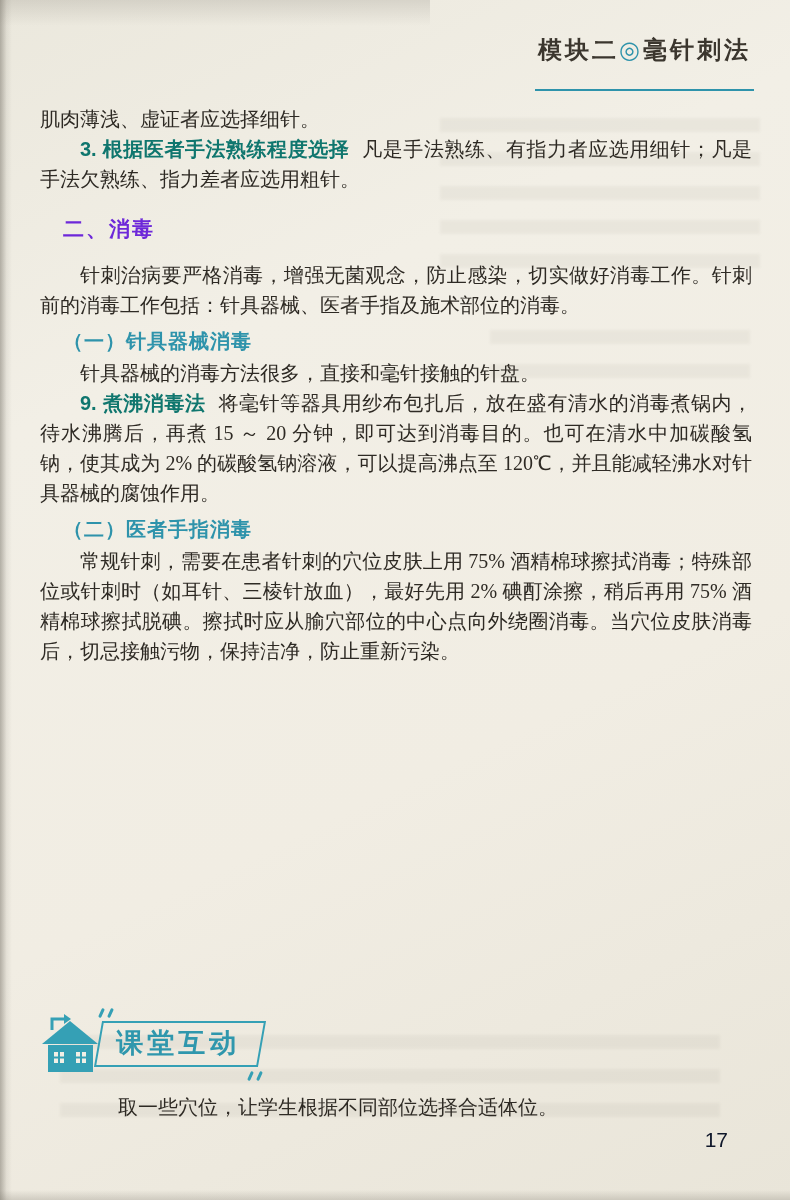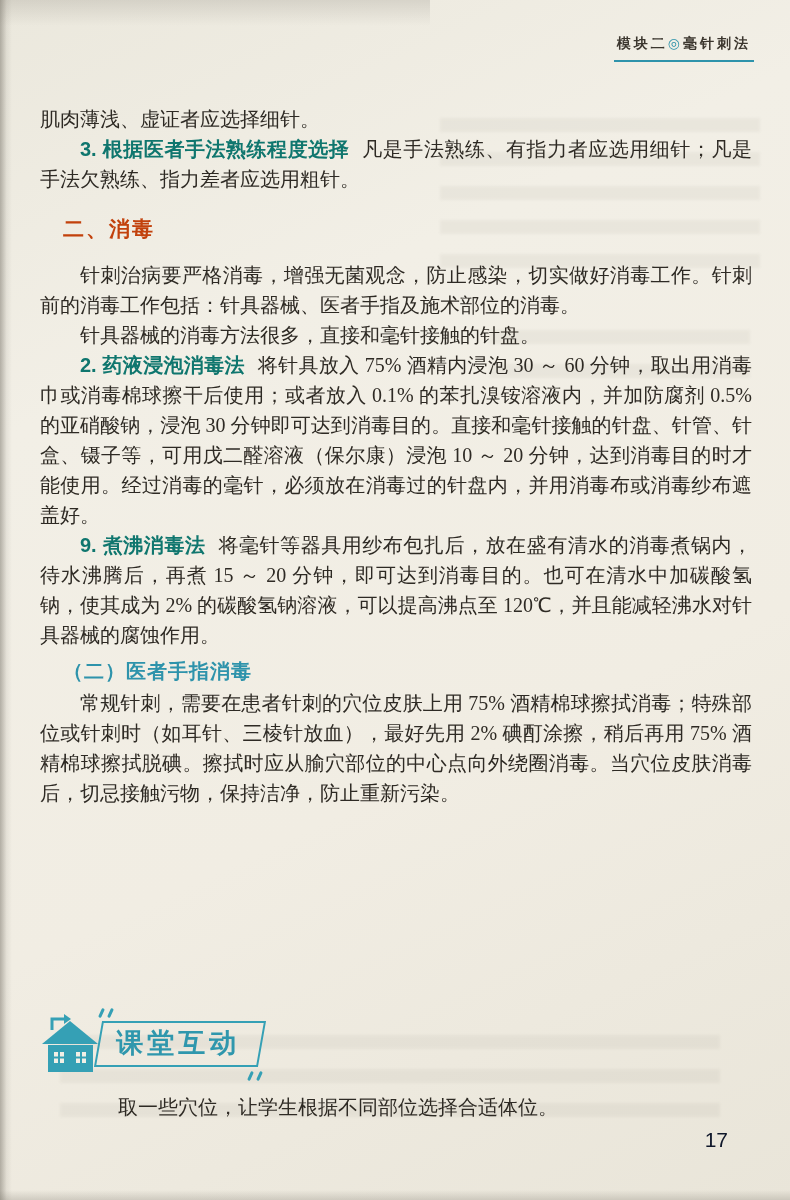--- a/index.html
+++ b/index.html
@@ -21,31 +21,31 @@
     background:linear-gradient(0deg, rgba(100,95,85,.22), rgba(100,95,85,0)); }
   
   .ghost { position:absolute; opacity:.06; filter:blur(1.5px); pointer-events:none;
     background:repeating-linear-gradient(180deg, #6a6455 0 14px, transparent 14px 34px); }
   .ghost.g1 { right:30px; top:118px; width:320px; height:150px; }
   .ghost.g2 { right:40px; top:330px; width:260px; height:60px; }
   .ghost.g3 { left:60px; top:1035px; width:660px; height:90px; }
 
   .page-header { position:absolute; top:34px; right:36px; text-align:right; }
   .page-header .ht {
-    display:inline-block; font-size:14px; letter-spacing:3px; color:#3b362e; font-weight:bold;
-    padding:0 3px 7px 3px; border-bottom:2.5px solid #2e93ab;
+    display:inline-block; font-size:24px; letter-spacing:3px; color:#3b362e; font-weight:bold;
+    padding:0 3px 23px 3px; border-bottom:2.5px solid #2e93ab;
   }
   .page-header .ring { color:#2e93ab; font-weight:normal; }
 
   .content { position:absolute; top:104px; left:40px; width:712px;
     font-size:20px; line-height:30px; text-align:justify; }
   .content p { margin:0; text-indent:2em; }
   .content p.cont { text-indent:0; }
 
-  h2.sec { color:#c2410c; font-family:"Liberation Sans", sans-serif; font-size:21px;
+  h2.sec { color:#6d28d9; font-family:"Liberation Sans", sans-serif; font-size:21px;
     font-weight:bold; margin:20px 0 16px; text-indent:1.1em; letter-spacing:2px; }
   h3.sub { color:#2e93ab; font-family:"Liberation Sans", sans-serif; font-size:20px;
     font-weight:bold; margin:6px 0 2px; text-indent:1.15em; letter-spacing:1px; }
   .lead { color:#0f766e; font-family:"Liberation Sans", sans-serif; font-weight:bold;
     margin-right:.65em; }
 
   .activity { position:absolute; left:40px; top:1012px; width:712px; }
   .badge-row { display:flex; align-items:flex-start; }
   .house { width:62px; height:60px; flex:0 0 auto; margin-top:2px; }
   .badge-wrap { position:relative; margin-left:-4px; margin-top:9px; }
@@ -80,24 +80,24 @@
 
 <div class="content">
   <p class="cont">肌肉薄浅、虚证者应选择细针。</p>
 
   <p><span class="lead">3. 根据医者手法熟练程度选择</span><span>凡是手法熟练、有指力者应选用细针；凡是手法欠熟练、指力差者应选用粗针。</span></p>
 
   <h2 class="sec">二、消毒</h2>
 
   <p>针刺治病要严格消毒，增强无菌观念，防止感染，切实做好消毒工作。针刺前的消毒工作包括：针具器械、医者手指及施术部位的消毒。</p>
 
+  <h3 class="sub">（一）针具器械消毒</h3>
   <p>针具器械的消毒方法很多，直接和毫针接触的针盘。</p>
 
 
-  <p><span class="lead">2. 药液浸泡消毒法</span><span>将针具放入 75% 酒精内浸泡 30 ～ 60 分钟，取出用消毒巾或消毒棉球擦干后使用；或者放入 0.1% 的苯扎溴铵溶液内，并加防腐剂 0.5% 的亚硝酸钠，浸泡 30 分钟即可达到消毒目的。直接和毫针接触的针盘、针管、针盒、镊子等，可用戊二醛溶液（保尔康）浸泡 10 ～ 20 分钟，达到消毒目的时才能使用。经过消毒的毫针，必须放在消毒过的针盘内，并用消毒布或消毒纱布遮盖好。</span></p>
 
   <p><span class="lead">9. 煮沸消毒法</span><span>将毫针等器具用纱布包扎后，放在盛有清水的消毒煮锅内，待水沸腾后，再煮 15 ～ 20 分钟，即可达到消毒目的。也可在清水中加碳酸氢钠，使其成为 2% 的碳酸氢钠溶液，可以提高沸点至 120℃，并且能减轻沸水对针具器械的腐蚀作用。</span></p>
 
   <h3 class="sub">（二）医者手指消毒</h3>
 
   <p>常规针刺，需要在患者针刺的穴位皮肤上用 75% 酒精棉球擦拭消毒；特殊部位或针刺时（如耳针、三棱针放血），最好先用 2% 碘酊涂擦，稍后再用 75% 酒精棉球擦拭脱碘。擦拭时应从腧穴部位的中心点向外绕圈消毒。当穴位皮肤消毒后，切忌接触污物，保持洁净，防止重新污染。</p>
 </div>
 
 <div class="activity">
   <div class="badge-row">

